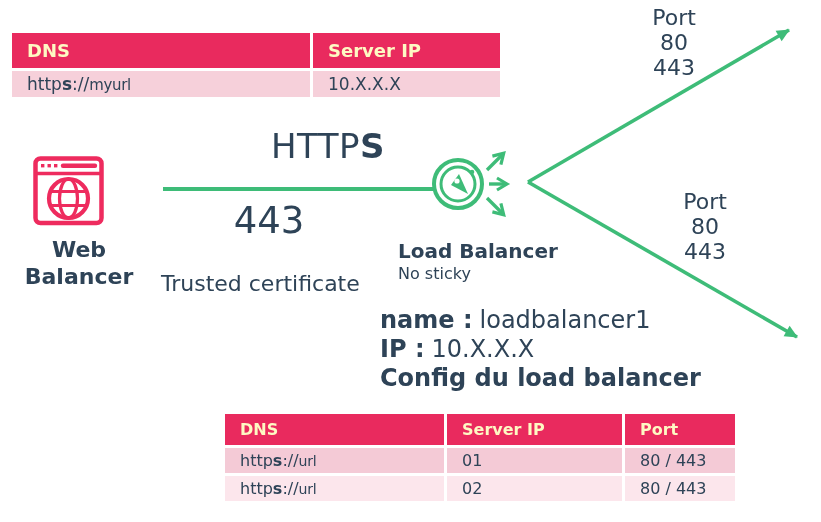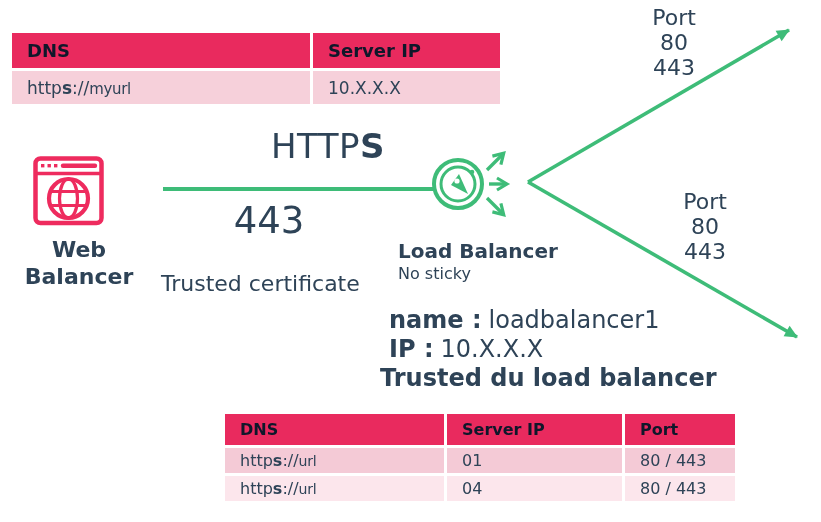--- a/index.html
+++ b/index.html
@@ -6,47 +6,47 @@
   .canvas{
     position:relative;width:821px;height:522px;background:#ffffff;overflow:hidden;
     font-family:"DejaVu Sans","Liberation Sans",sans-serif;color:#2e4357;
   }
   .abs{position:absolute;}
   
   .tbl{position:absolute;display:grid;gap:3px;background:#ffffff;}
   .tbl-top{left:12px;top:33px;grid-template-columns:298px 187px;}
   .tbl-bottom{left:225px;top:414px;grid-template-columns:219px 175px 110px;}
   .th{
-    background:#e92a5e;color:#0f172a;font-weight:bold;
+    background:#e92a5e;color:#fef9c3;font-weight:bold;
     display:flex;align-items:center;padding-left:15px;box-sizing:border-box;
   }
   .tbl-top .th{height:35px;font-size:18px;}
   .tbl-bottom .th{height:31px;font-size:16px;}
   .td{
     display:flex;align-items:center;padding-left:15px;box-sizing:border-box;color:#2e4357;
   }
-  .tbl-top .td{height:33px;font-size:17px;background:#f6d0da;}
+  .tbl-top .td{height:26px;font-size:17px;background:#f6d0da;}
   .tbl-bottom .td{height:25px;font-size:16px;}
   .row-a{background:#f4cad6;}
   .row-b{background:#fce6ec;}
   .host{font-size:0.88em;letter-spacing:-0.3px;}
   
   .https-label{left:180px;top:126px;width:205px;text-align:right;font-size:34px;letter-spacing:0.5px;}
   .https-label b{font-weight:bold;}
   .port443{left:180px;top:199px;width:178px;text-align:center;font-size:37px;}
   .trusted{left:161px;top:271px;font-size:22px;}
   .browser-label{left:16px;top:236px;width:126px;text-align:center;font-size:22px;font-weight:bold;line-height:27px;}
   .lb-label{left:398px;top:240px;width:180px;text-align:left;}
   .lb-label .l1{font-size:20px;font-weight:bold;line-height:22px;}
   .lb-label .l2{font-size:16px;line-height:24px;}
   .port-block{width:84px;text-align:center;font-size:22px;line-height:25px;}
   .port-top{left:632px;top:5px;}
   .port-bottom{left:663px;top:189px;}
   .lb-config{left:380px;top:306px;font-size:24px;line-height:29px;}
-  .lb-config .lbl{font-weight:bold;margin-left:9px;}
+  .lb-config .lbl{font-weight:bold;}
   .lb-config .val{margin-left:7px;}
   .lb-config .cfg-title{font-weight:bold;}
   
   .overlay{position:absolute;left:0;top:0;pointer-events:none;}
 </style>
 </head>
 <body>
 
 <div class="canvas">
 
@@ -122,34 +122,34 @@
   </div>
   <div class="abs port-block port-bottom">
     <div>Port</div>
     <div>80</div>
     <div>443</div>
   </div>
 
   <div class="abs lb-config">
     <div><span class="lbl">name :</span><span class="val">loadbalancer1</span></div>
     <div><span class="lbl">IP :</span><span class="val">10.X.X.X</span></div>
-    <div class="cfg-title">Trusted du load balancer</div>
+    <div class="cfg-title">Config du load balancer</div>
   </div>
 
   <div class="tbl tbl-bottom">
     <div class="th">DNS</div>
     <div class="th">Server IP</div>
     <div class="th">Port</div>
 
     <div class="td row-a">
       <span><span>http</span><b>s</b><span>://</span><span class="host">url</span></span>
     </div>
     <div class="td row-a">01</div>
     <div class="td row-a">80 / 443</div>
 
     <div class="td row-b">
       <span><span>http</span><b>s</b><span>://</span><span class="host">url</span></span>
     </div>
-    <div class="td row-b">04</div>
+    <div class="td row-b">02</div>
     <div class="td row-b">80 / 443</div>
   </div>
 
 </div>
 
 </body></html>

